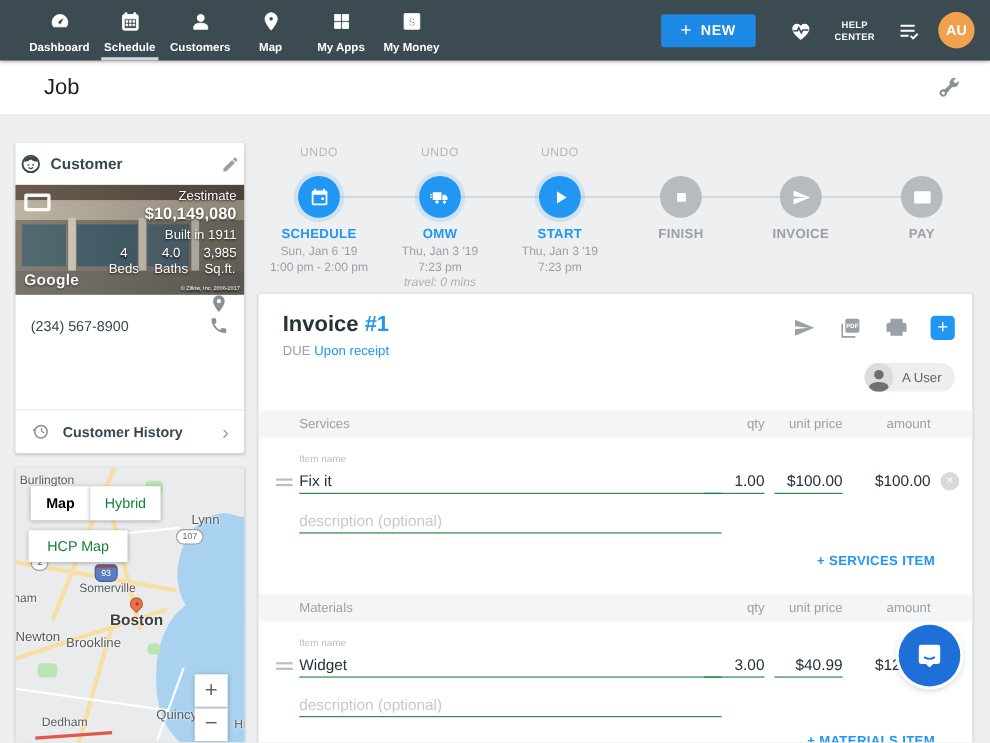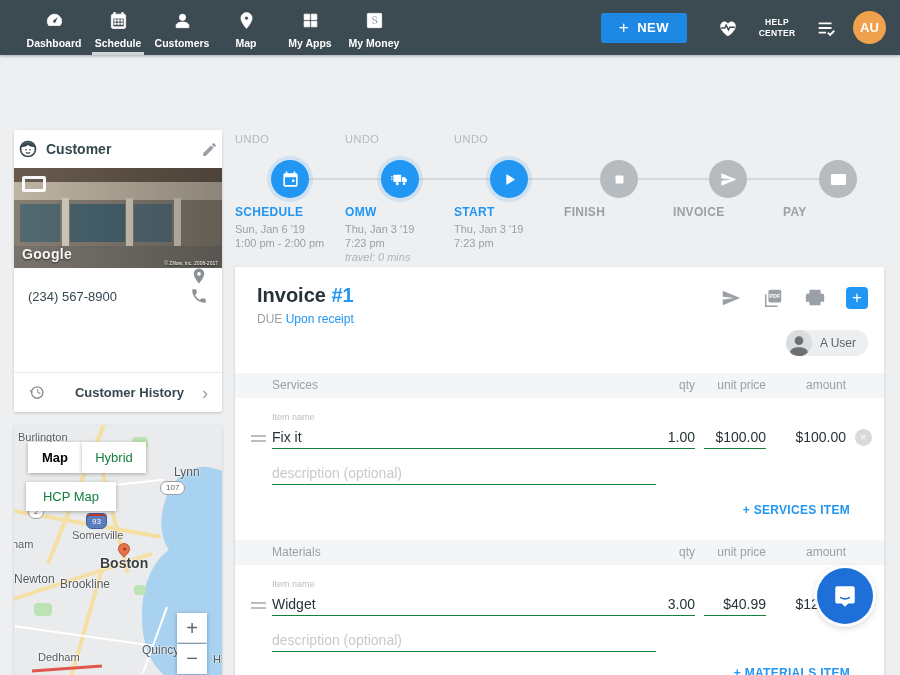--- a/index.html
+++ b/index.html
@@ -54,21 +54,21 @@
   .gmark { position:absolute; left:8px; bottom:6px; color:#fff; font-size:14px; font-weight:bold; letter-spacing:.3px; opacity:.95; text-shadow:0 1px 2px rgba(0,0,0,.6); }
   .zcredit { position:absolute; right:4px; bottom:2px; color:#fff; font-size:5px; text-shadow:0 1px 1px rgba(0,0,0,.8); }
   .crow { position:relative; padding:0 14px; display:flex; align-items:center; color:#37474F; font-size:13px; }
   .crow .cicon { position:absolute; right:14px; top:50%; transform:translateY(-50%); }
   .crow .cicon svg { width:18px; height:18px; fill:#8B9196; display:block; }
   .r-name { margin-top:12px; height:22px; }
   .r-addr { margin-top:8px; line-height:17px; }
   .r-phone { margin-top:9px; height:22px; }
   .histrow { position:absolute; left:0; right:0; bottom:0; height:40px; border-top:1px solid #E8EAEC; display:flex; align-items:center; padding:0 14px; cursor:pointer; }
   .histrow svg.hicon { width:17px; height:17px; fill:#8B9196; margin-right:12px; }
-  .histrow .hlabel { font-size:13px; font-weight:bold; color:#37474F; flex:1;text-align:center; }
+  .histrow .hlabel { font-size:13px; font-weight:bold; color:#37474F; flex:1; }
   .histrow .chev { color:#9AA0A6; font-size:18px; line-height:1; }
 
   
   .mapcard { left:14px; top:425px; width:208px; height:250px; background:#E9EBED; overflow:hidden; }
   .water { position:absolute; background:#A9D2F0; }
   .w1 { left:148px; top:42px; width:80px; height:100px; border-radius:45% 30% 35% 50%; transform:rotate(15deg); }
   .w2 { left:128px; top:118px; width:95px; height:140px; border-radius:50% 40% 30% 45%; }
   .park { position:absolute; background:#BCE3B3; border-radius:4px; }
   .road { position:absolute; background:#F6DFA2; border-radius:2px; }
   .roadw { position:absolute; background:#fff; }
@@ -81,21 +81,21 @@
   .mpin::after { content:""; position:absolute; left:3.5px; top:3.5px; width:3px; height:3px; border-radius:50%; background:#9E3F20; }
   .mapbtn { position:absolute; background:#fff; box-shadow:0 1px 4px rgba(0,0,0,.3); font-size:13px; color:#15803d; display:flex; align-items:center; justify-content:center; cursor:pointer; }
   .mapbtn.bold { font-weight:bold; color:#000; }
   .zoomctl { position:absolute; right:15px; width:30px; background:#fff; box-shadow:0 1px 4px rgba(0,0,0,.3); text-align:center; color:#666; font-size:20px; cursor:pointer; }
   .zoomctl.zin { top:188px; height:30px; line-height:30px; border-bottom:1px solid #E8E8E8; }
   .zoomctl.zout { top:219px; height:30px; line-height:28px; }
 
   
   .timeline { position:absolute; left:235px; top:133px; width:649px; height:132px; }
   .tl-line { position:absolute; left:55px; right:46px; top:45px; height:2px; background:#D6D9DC; }
-  .step { position:absolute; top:0; width:110px; }
+  .step { position:absolute; top:0; width:110px; text-align:center; }
   .step .undo { font-size:11px; color:#B4B9BE; letter-spacing:.5px; height:14px; display:block; cursor:pointer; }
   .step .circ { position:relative; margin:13px auto 0; width:38px; height:38px; border-radius:50%; display:flex; align-items:center; justify-content:center; cursor:pointer; }
   .step.active .circ { background:#2196F3; box-shadow:0 0 0 4px rgba(33,150,243,.14); }
   .step.inactive .circ { background:#B6BBC0; }
   .step .circ svg { width:19px; height:19px; fill:#fff; display:block; }
   .step .slabel { display:block; margin-top:7px; font-size:12px; font-weight:bold; letter-spacing:.3px; cursor:pointer; }
   .step.active .slabel { color:#2196F3; }
   .step.inactive .slabel { color:#9AA0A6; }
   .step .sub { font-size:11px; color:#9AA0A6; line-height:14px; margin-top:3px; }
   .step .sub .trav { font-style:italic; color:#AEB3B8; }
@@ -200,20 +200,29 @@
       <span class="iconbtn">
           <svg viewBox="0 0 24 24">
             <path fill="none" stroke="#fff" stroke-width="2" d="M4 7h14M4 12h14M4 17h8"></path>
             <path fill="none" stroke="#fff" stroke-width="2" d="M14 17l2.5 2.5L21 15"></path>
           </svg>
         </span>
       <div class="avatar">AU</div>
     </div>
   </header>
 
+  <div class="pagebar">
+    <div class="ptitle">Job</div>
+    <span class="toolicon">
+        <svg viewBox="0 0 24 24">
+          <path d="M21.6 5.4a4.6 4.6 0 0 1-5.9 5.6l-4.6 4.9-2.5-2.4 4.9-4.7a4.6 4.6 0 0 1 5.7-5.9l-2.6 2.7 2.3 2.3 2.7-2.5z"></path>
+          <path d="M8.2 13.2a3.4 3.4 0 1 0 2.6 2.6l1.7-.5-.9-2.6-1.7.5a3.4 3.4 0 0 0-1.7 0zm-.7 4.9a1.5 1.5 0 1 1 1.5-1.5 1.5 1.5 0 0 1-1.5 1.5z"></path>
+        </svg>
+      </span>
+  </div>
 
   <div class="card custcard">
     <div class="custhead">
       <span class="facei"><svg viewBox="0 0 24 24">
             <circle cx="12" cy="12" r="9" fill="none" stroke="#37474F" stroke-width="2"></circle>
             <path d="M12 4a8 8 0 0 0-7.6 5.5 10 10 0 0 0 7.6-2.2 10 10 0 0 0 7.6 2.2A8 8 0 0 0 12 4z" fill="#37474F"></path>
             <circle cx="9.5" cy="13" r="1" fill="#37474F"></circle>
             <circle cx="14.5" cy="13" r="1" fill="#37474F"></circle>
             <path d="M10 16.2a3 3 0 0 0 4 0" fill="none" stroke="#37474F" stroke-width="1.3" stroke-linecap="round"></path>
           </svg></span>
@@ -230,20 +239,39 @@
       <div class="ph-win"></div>
       <div class="ph-glass" style="left:6px;width:40px;"></div>
       <div class="ph-glass" style="left:56px;width:55px;background:#4E6B76;"></div>
       <div class="ph-glass" style="left:120px;width:38px;background:#5C7480;"></div>
       <div class="ph-col" style="left:48px;"></div>
       <div class="ph-col" style="left:112px;"></div>
       <div class="ph-col" style="left:160px;"></div>
       <div class="ph-walk"></div>
       <div class="ph-shade"></div>
       <div class="sviewrect"></div>
+      <div class="zest">
+        <div class="zlabel">Zestimate</div>
+        <div class="zvalue">$10,149,080</div>
+        <div class="zbuilt">Built in 1911</div>
+        <div class="zstats">
+          <div class="zs">
+              <div class="zsv">4</div>
+              <div class="zsl">Beds</div>
+            </div>
+          <div class="zs">
+              <div class="zsv">4.0</div>
+              <div class="zsl">Baths</div>
+            </div>
+          <div class="zs">
+              <div class="zsv">3,985</div>
+              <div class="zsl">Sq.ft.</div>
+            </div>
+        </div>
+      </div>
       <div class="gmark">Google</div>
       <div class="zcredit">© Zillow, Inc. 2006-2017</div>
     </div>
     <div class="crow r-addr">
       <span class="cicon">
           <svg viewBox="0 0 24 24">
             <path d="M12 2a7 7 0 0 0-7 7c0 5.2 7 13 7 13s7-7.8 7-13a7 7 0 0 0-7-7zm0 9.5A2.5 2.5 0 1 1 14.5 9 2.5 2.5 0 0 1 12 11.5z"></path>
           </svg>
         </span>
     </div>

